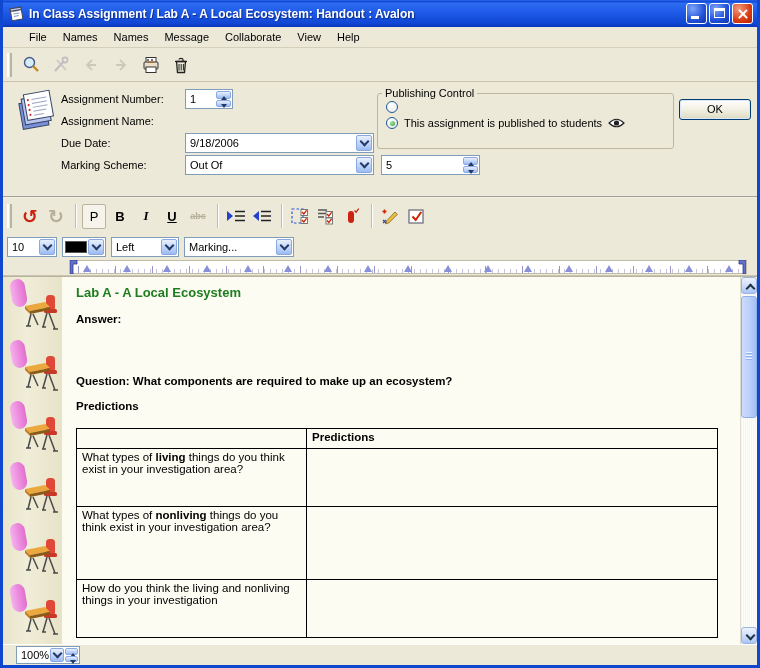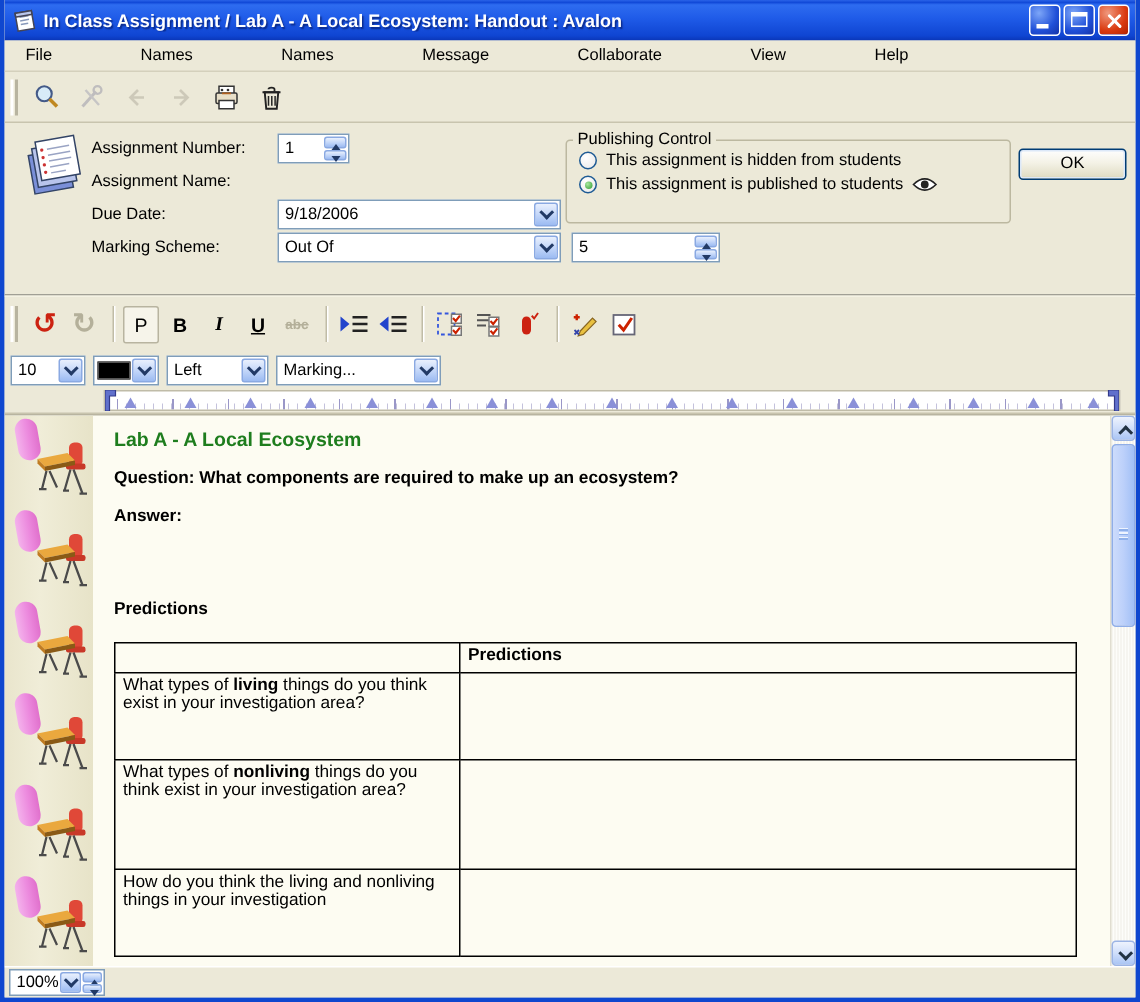--- a/index.html
+++ b/index.html
@@ -18,21 +18,21 @@
   .wbtn { width:21px; height:21px; border:1px solid #fff; border-radius:3px; position:relative;
     background:radial-gradient(circle at 30% 25%,#7da6f8,#2050d8 60%,#1333a8); }
   .wbtn.close { background:radial-gradient(circle at 30% 25%,#f0997e,#da3a10 60%,#b02000); }
   .wbtn .g-min { position:absolute; left:4px; bottom:4px; width:8px; height:3px; background:#fff; }
   .wbtn .g-max { position:absolute; left:4px; top:4px; width:11px; height:10px; border:1px solid #fff; border-top:3px solid #fff; }
   .wbtn .g-x1,.wbtn .g-x2 { position:absolute; left:4px; top:9px; width:12px; height:2.4px; background:#fff; border-radius:1px; }
   .wbtn .g-x1 { transform:rotate(45deg);} .wbtn .g-x2 { transform:rotate(-45deg);}
 
   
   .menubar { height:21px; flex:0 0 21px; display:flex; align-items:center; background:#ece9d8;
-    border-bottom:1px solid #d4d0bc; padding-left:6px;gap:43px; }
+    border-bottom:1px solid #d4d0bc; padding-left:18px; }
   .menu-item { font-size:11px; padding:2px 8px; color:#000; cursor:default; }
 
   
   .toolbar { height:34px; flex:0 0 34px; display:flex; align-items:center; background:#ece9d8;
     border-bottom:1px solid #c8c4ae; padding-left:2px; }
   .grip { width:5px; height:24px; border-left:2px solid #fff; border-right:2px solid #b8b4a0; margin:0 6px 0 2px; }
   .tbtn { width:26px; height:26px; display:flex; align-items:center; justify-content:center; border:1px solid transparent; border-radius:2px; margin-right:4px; }
   .dim { opacity:.45; }
 
   
@@ -120,21 +120,21 @@
     border-right:2px solid #234; border-bottom:2px solid #234; }
   .sbtn.up::after { top:6.5px; transform:rotate(-135deg); }
   .sbtn.dn::after { top:4px; transform:rotate(45deg); }
   .strack { flex:1; position:relative; }
   .sthumb { position:absolute; left:0; right:0; top:2px; height:122px; border:1px solid #90aee8; border-radius:3px;
     background:linear-gradient(90deg,#cddcfc,#bcd0fa 50%,#a2c0f6); }
   .sthumb::after { content:""; position:absolute; left:4px; right:4px; top:55px; height:8px;
     background:repeating-linear-gradient(180deg,#eef4ff 0 1px,#8fb0ea 1px 2px,transparent 2px 3px); }
 
   
-  .statusbar { height:21px; flex:0 0 21px; background:#ece9d8; border-top:1px solid #fff; display:flex; align-items:center; padding-left:3px; }
+  .statusbar { height:21px; flex:0 0 21px; background:#ece9d8; border-top:1px solid #fff; display:flex; align-items:center; padding-left:13px; }
   .zoomfld { position:relative; width:64px; height:18px; background:#fff; border:1px solid #7f9db9;
     font-size:11px; display:flex; align-items:center; padding:0 30px 0 4px; }
   .zoomfld .dd { width:14px; right:15px; }
   .zoomfld .spin { width:13px; }
 
   svg { display:block; }
 </style>
 </head>
 <body>
 
@@ -263,21 +263,20 @@
       <span class="spin">
           <span class="up"></span>
           <span class="dn"></span>
         </span>
     </div>
 
     <fieldset class="groupbox">
       <legend>Publishing Control</legend>
       <div class="radiorow">
         <span class="radio"></span>
-        <span>This assignment is hidden from students</span>
       </div>
       <div class="radiorow">
         <span class="radio sel"></span>
         <span>This assignment is published to students</span>
         <span>
           <svg width="17" height="10" viewBox="0 0 17 10">
               <path d="M1 5 Q8.5 -2.5 16 5 Q8.5 12.5 1 5 Z" fill="#fff" stroke="#222" stroke-width="1.1"></path>
               <circle cx="8.5" cy="5" r="2.6" fill="#222"></circle>
             </svg>
         </span>
@@ -494,22 +493,22 @@
   </div>
 
   <div class="tile">
     <span class="capsule"></span>
 
   </div>
 </div>
 
     <div class="doc">
       <div class="doc-h1">Lab A - A Local Ecosystem</div>
+      <div class="doc-line answer">Answer:</div>
       <div class="doc-line">Question: What components are required to make up an ecosystem?</div>
-      <div class="doc-line answer">Answer:</div>
       <div class="doc-pred">Predictions</div>
 
       <table class="ptable">
         <colgroup>
             <col class="c1">
             <col>
           </colgroup>
         <tbody>
             <tr class="hdr">
           <th></th>

